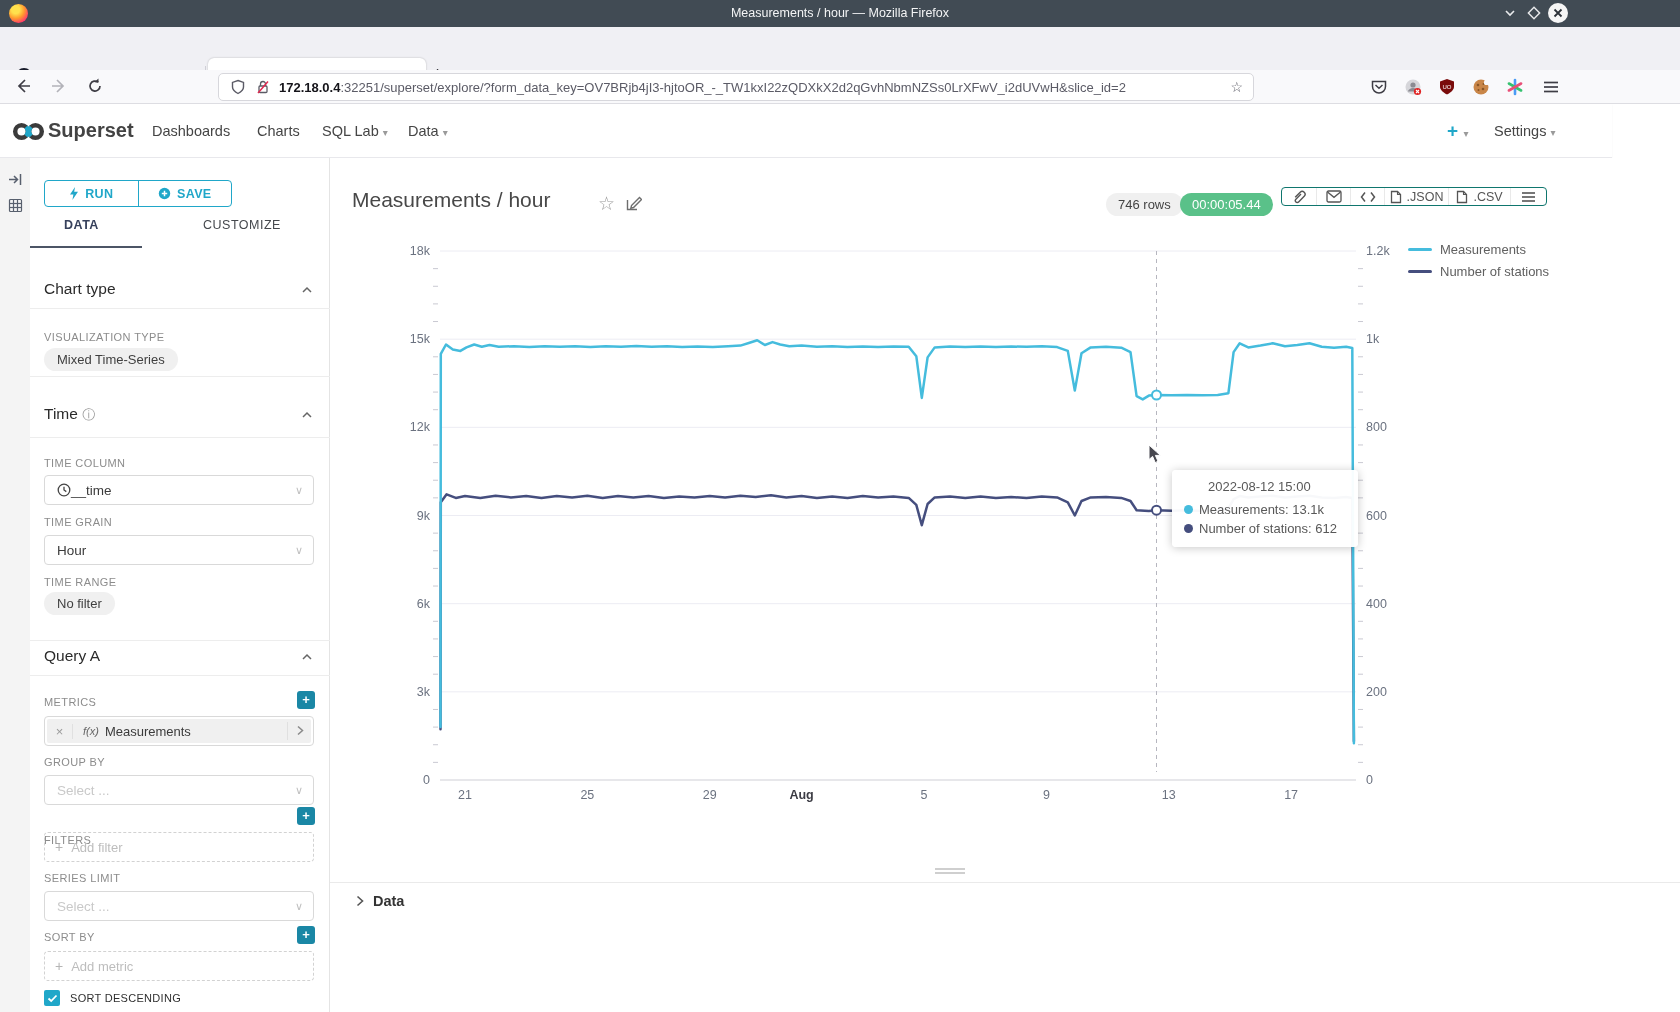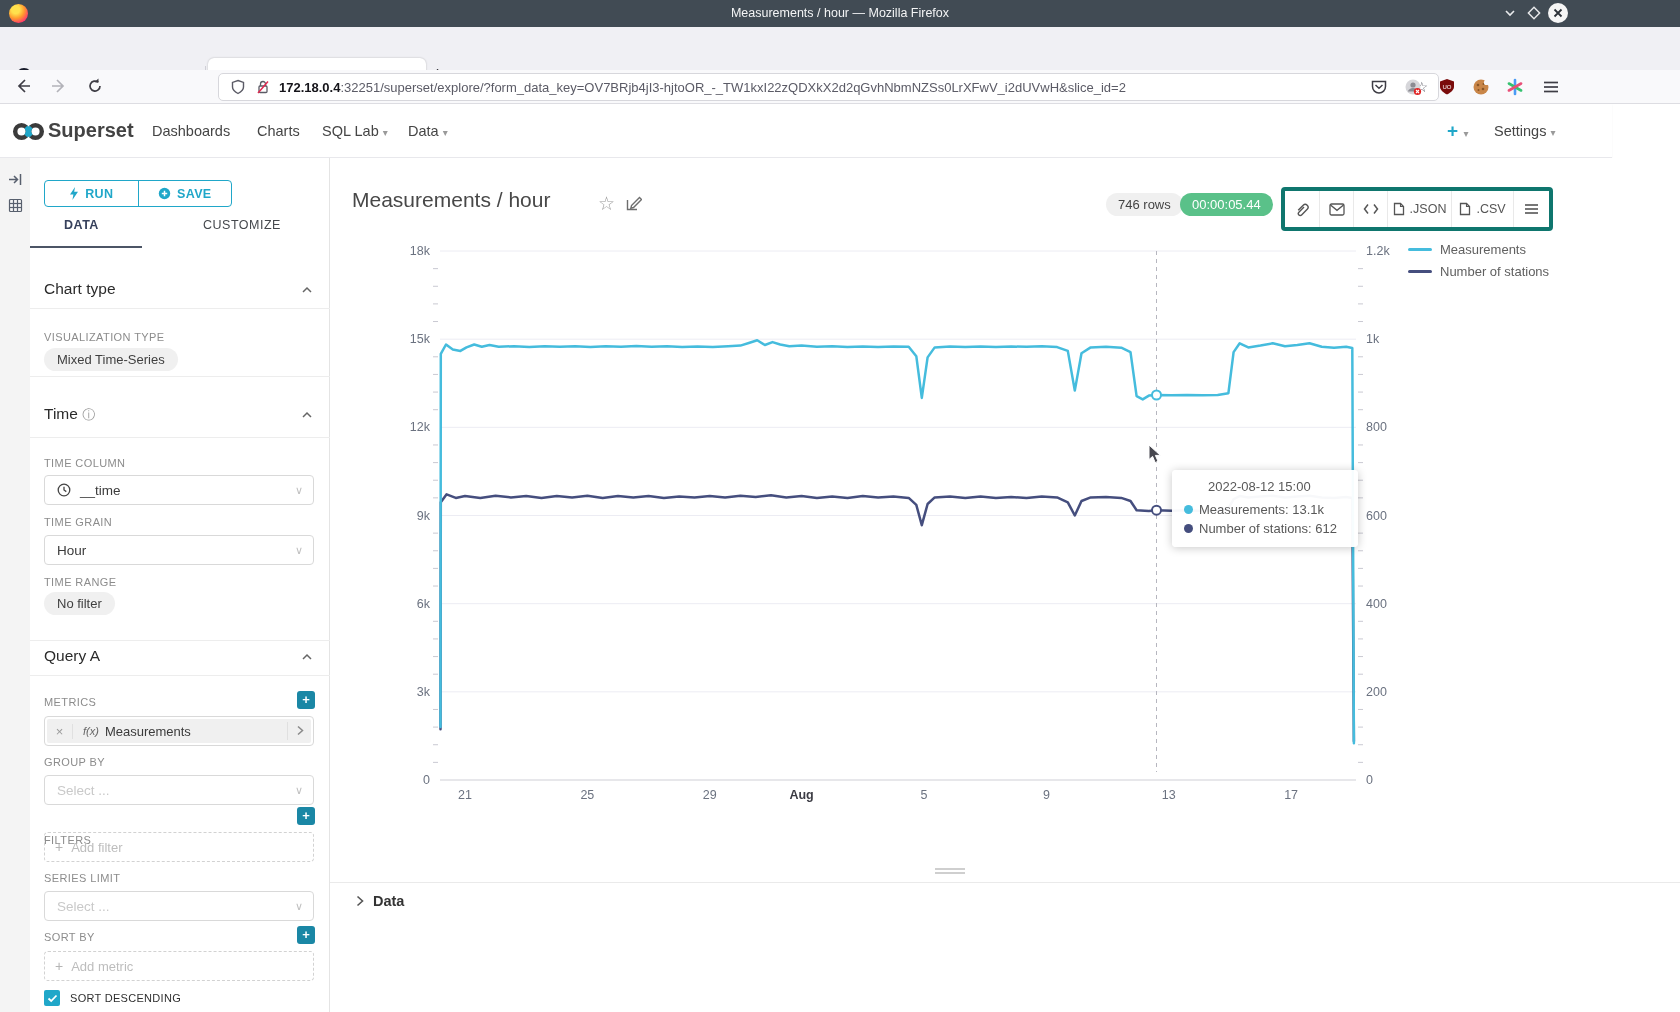--- a/index.html
+++ b/index.html
@@ -15,21 +15,21 @@
   #tabbar { position:absolute; left:0; top:27px; width:1680px; height:43px; background:#f0f0f4; }
   .tab { position:absolute; top:31px; height:36px; display:flex; align-items:center; font-size:13px; color:#24222d; }
   #tab1 { left:4px; width:200px; }
   #tab2 { left:208px; width:218px; background:#fff; border-radius:6px; box-shadow:0 0 2px rgba(0,0,0,.25); }
   .tab .favicon { width:16px; height:16px; margin:0 8px 0 12px; flex:0 0 16px; }
   .tab .tclose { margin-left:auto; margin-right:10px; color:#59575f; font-size:15px; }
   #newtab { position:absolute; left:432px; top:36px; font-size:19px; color:#3c3a42; }
   #tabsep { position:absolute; left:205px; top:39px; width:1px; height:20px; background:#cfcfd6; }
   #urlbar { position:absolute; left:0; top:70px; width:1680px; height:34px; background:#f9f9fb; border-bottom:1px solid #dddde2; }
   .navbtn { position:absolute; top:7px; font-size:16px; color:#3e3d45; }
-  #urlfield { position:absolute; left:218px; top:3px; width:1221px; height:28px; background:#fff; border:1px solid #d7d7dc; border-radius:5px; display:flex; align-items:center; }
+  #urlfield { position:absolute; left:218px; top:3px; width:1036px; height:28px; background:#fff; border:1px solid #d7d7dc; border-radius:5px; display:flex; align-items:center; }
   #urltext { font-size:13px; color:#5b5b66; margin-left:8px; white-space:nowrap; overflow:hidden; }
   #urltext b { color:#15141a; font-weight:bold; }
   #url-star { margin-left:auto; margin-right:10px; color:#5b5b66; font-size:14px; }
   .tool-ic { position:absolute; top:8px; width:18px; height:18px; }
 
   
   #appnav { position:absolute; left:0; top:104px; width:1612px; height:54px; background:#fff; border-bottom:1px solid #e8e8ec; box-shadow:0 1px 2px rgba(0,0,0,.04);text-decoration:underline; }
   #brand { position:absolute; left:48px; top:15px; font-size:20px; font-weight:bold; color:#434343; }
   .navitem { position:absolute; top:19px; font-size:14.5px; color:#454545; }
   .caret { color:#9a9a9a; font-size:10px; }
@@ -68,21 +68,21 @@
   #sd-label { font-size:11px; letter-spacing:.3px; color:#2f2f2f; }
 
   
   #main { position:absolute; left:330px; top:158px; width:1350px; height:854px; background:#fff; }
   #chart-title { position:absolute; left:22px; top:30px; font-size:21px; color:#484848; }
   #title-star { position:absolute; left:268px; top:34px; font-size:19px; color:#9b9b9b; }
   #title-edit { position:absolute; left:296px; top:37px; }
   .badge { position:absolute; top:35px; height:23px; line-height:23px; padding:0 12px; border-radius:12px; font-size:13px; }
   #rows-badge { left:776px; background:#f0f0f0; color:#444; }
   #timer-badge { left:850px; background:#5ac189; color:#fff; }
-  #btngroup { position:absolute; left:951px; top:29px; height:44px; display:flex; border:4px solid #0f766e; border-radius:4px; background:#fff; }
+  #btngroup { position:absolute; left:951px; top:29px; height:19px; display:flex; border:1px solid #0f766e; border-radius:4px; background:#fff; }
   #btngroup .gseg { display:flex; align-items:center; justify-content:center; gap:5px; color:#555; font-size:12.5px; }
   #btngroup .gseg + .gseg { border-left:1px solid #e9e9e9; }
   #legend { position:absolute; left:1078px; top:80px; }
   .leg-row { display:flex; align-items:center; gap:8px; height:22px; }
   .leg-line { width:24px; height:3px; border-radius:2px; }
   .leg-text { font-size:13px; color:#606060; }
   #chart-svg { position:absolute; left:0; top:0; }
   #tooltip { position:absolute; left:842px; top:312px; width:186px; background:rgba(255,255,255,.96); border-radius:4px; box-shadow:0 1px 10px rgba(0,0,0,.22); padding:9px 12px; z-index:5; }
   #tooltip .tt-title { font-size:13px; color:#585858; margin-bottom:6px;margin-left:24px; }
   .tt-row { display:flex; align-items:center; gap:6px; font-size:13px; color:#585858; height:19px; }
@@ -262,21 +262,21 @@
   <svg class="chev-up" style="top:253px;" width="12" height="8">
       <polyline points="2,6 6,2 10,6" fill="none" stroke="#666" stroke-width="1.5"></polyline>
     </svg>
   <div class="hr" style="top:279px;"></div>
   <div class="lbl" style="top:299px;">TIME COLUMN</div>
   <div class="dd" style="top:317px;">
     <svg style="margin-left:12px;" width="14" height="14">
         <circle cx="7" cy="7" r="5.8" fill="none" stroke="#454545" stroke-width="1.3"></circle>
         <path d="M7 3.8 V7 L9.3 8.6" fill="none" stroke="#454545" stroke-width="1.3"></path>
       </svg>
-    <span style="margin-left:9px;">__time</span>
+    <span style="margin-left:0;">__time</span>
     <span class="dcaret">∨</span>
   </div>
   <div class="lbl" style="top:358px;">TIME GRAIN</div>
   <div class="dd" style="top:377px;">
     <span style="margin-left:12px;">Hour</span>
     <span class="dcaret">∨</span>
   </div>
   <div class="lbl" style="top:418px;">TIME RANGE</div>
   <div class="pill" style="top:434px;">No filter</div>
 

